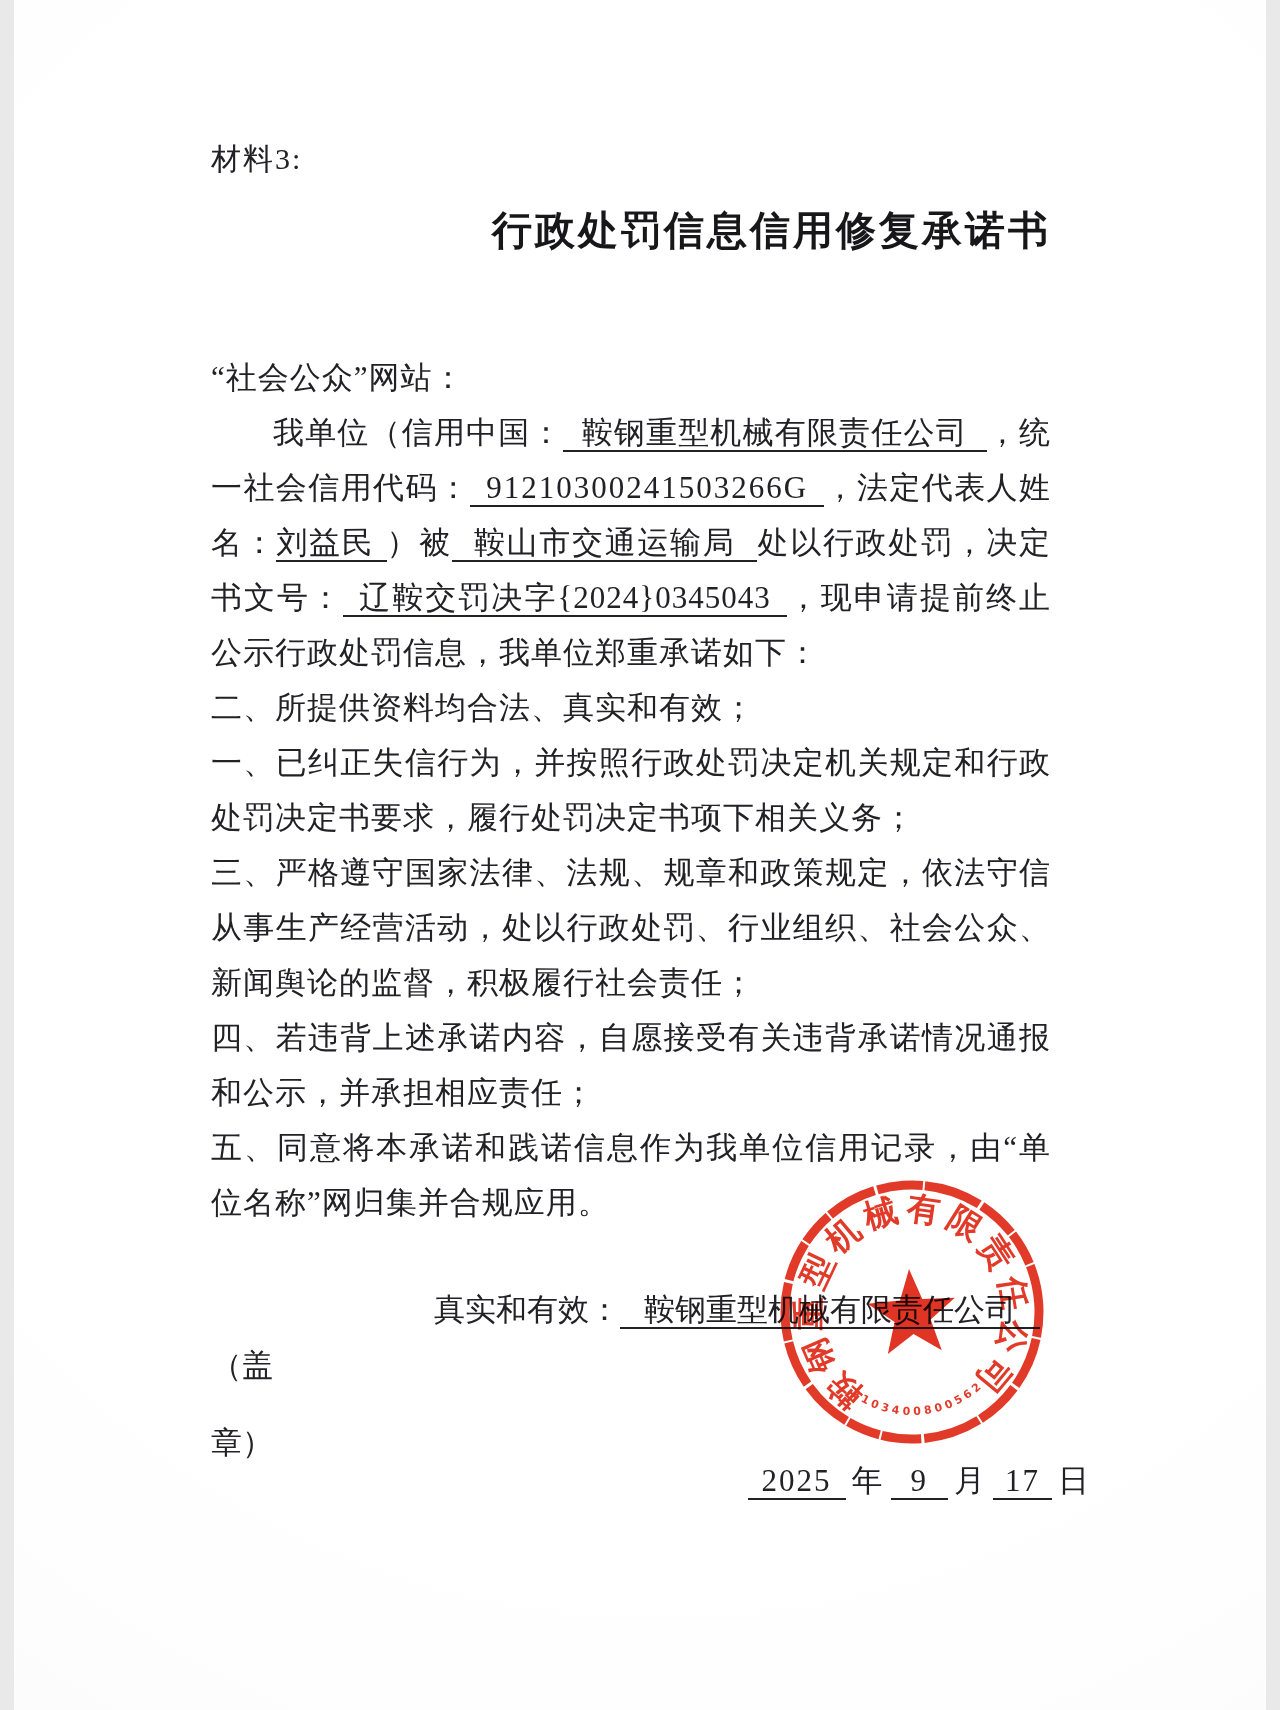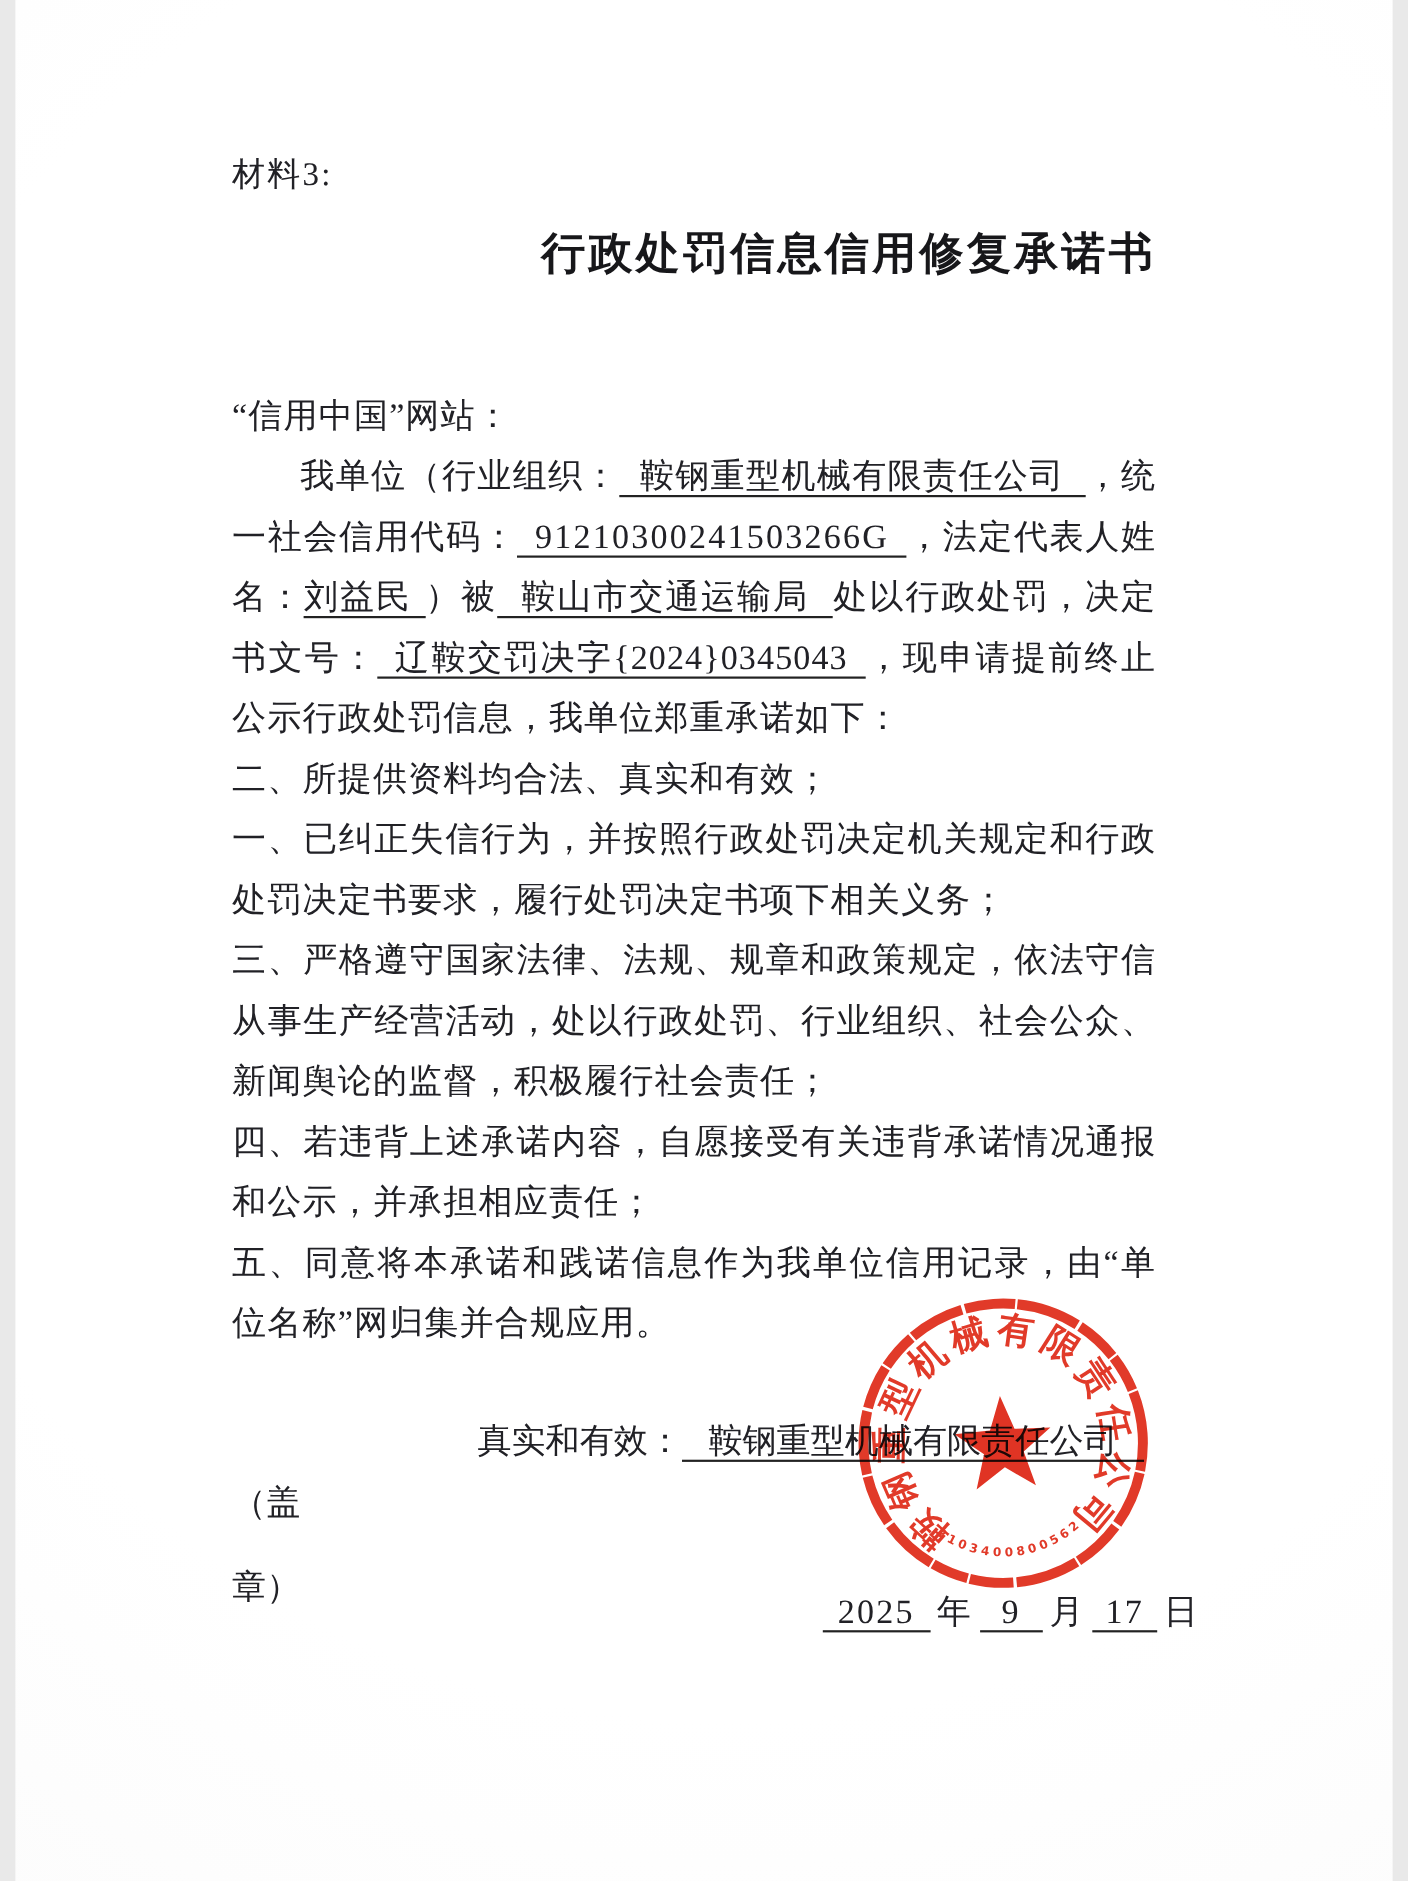--- a/index.html
+++ b/index.html
@@ -26,21 +26,21 @@
   .u-code{padding:0 16px;letter-spacing:2px;}
   .u-rep{padding:0 12px 0 0;}
   .u-auth{padding:0 22px;}
   .u-dec{padding:0 16px;letter-spacing:1px;}
   .num{font-family:"Liberation Serif","DejaVu Serif",serif;}
   .sign-block{margin-top:52px;width:880px;font-size:31px;}
   .sign-line1{text-indent:223px;line-height:56px;}
   .u-sign-company{padding:0 24px;}
   .sign-gap{display:inline-block;width:28px;}
   .sign-line2{margin-top:24px;display:flex;justify-content:space-between;align-items:flex-start;line-height:50px;}
-  .date-line{position:relative;top:22px;white-space:nowrap;letter-spacing:2px;}
+  .date-line{position:relative;top:38px;white-space:nowrap;letter-spacing:2px;}
   .u-year{padding:0 14px;}
   .u-month{padding:0 20px;}
   .u-day{padding:0 12px;}
   .date-sep{display:inline-block;width:6px;}
   
   .seal{
     position:absolute;left:765px;top:1179px;width:266px;height:266px;
     mix-blend-mode:multiply;opacity:.93;transform:rotate(-4deg);
     pointer-events:none;
   }
@@ -57,24 +57,24 @@
 <body>
 
 <div class="page">
   <div class="content">
 
     <div class="material-label">材料3:</div>
 
     <div class="doc-title">行政处罚信息信用修复承诺书</div>
 
     <div class="body-text">
-      <p class="salutation">“信用中国”网站：</p>
+      <p class="salutation">“社会公众”网站：</p>
 
       <p class="para1">
-        <span>我单位（行业组织：</span><span class="u u-company">鞍钢重型机械有限责任公司</span><span>，统一社会信用代码：</span><span class="u u-code num">91210300241503266G</span><span>，法定代表人姓名：</span><span class="u u-rep">刘益民</span><span>）被</span><span class="u u-auth">鞍山市交通运输局</span><span>处以行政处罚，决定书文号：</span><span class="u u-dec">辽鞍交罚决字{2024}0345043</span><span>，现申请提前终止公示行政处罚信息，我单位郑重承诺如下：</span>
+        <span>我单位（信用中国：</span><span class="u u-company">鞍钢重型机械有限责任公司</span><span>，统一社会信用代码：</span><span class="u u-code num">91210300241503266G</span><span>，法定代表人姓名：</span><span class="u u-rep">刘益民</span><span>）被</span><span class="u u-auth">鞍山市交通运输局</span><span>处以行政处罚，决定书文号：</span><span class="u u-dec">辽鞍交罚决字{2024}0345043</span><span>，现申请提前终止公示行政处罚信息，我单位郑重承诺如下：</span>
       </p>
 
       <p>二、所提供资料均合法、真实和有效；</p>
       <p>一、已纠正失信行为，并按照行政处罚决定机关规定和行政处罚决定书要求，履行处罚决定书项下相关义务；</p>
       <p>三、严格遵守国家法律、法规、规章和政策规定，依法守信从事生产经营活动，处以行政处罚、行业组织、社会公众、新闻舆论的监督，积极履行社会责任；</p>
       <p>四、若违背上述承诺内容，自愿接受有关违背承诺情况通报和公示，并承担相应责任；</p>
       <p>五、同意将本承诺和践诺信息作为我单位信用记录，由“单位名称”网归集并合规应用。</p>
     </div>
 
     <div class="sign-block">

